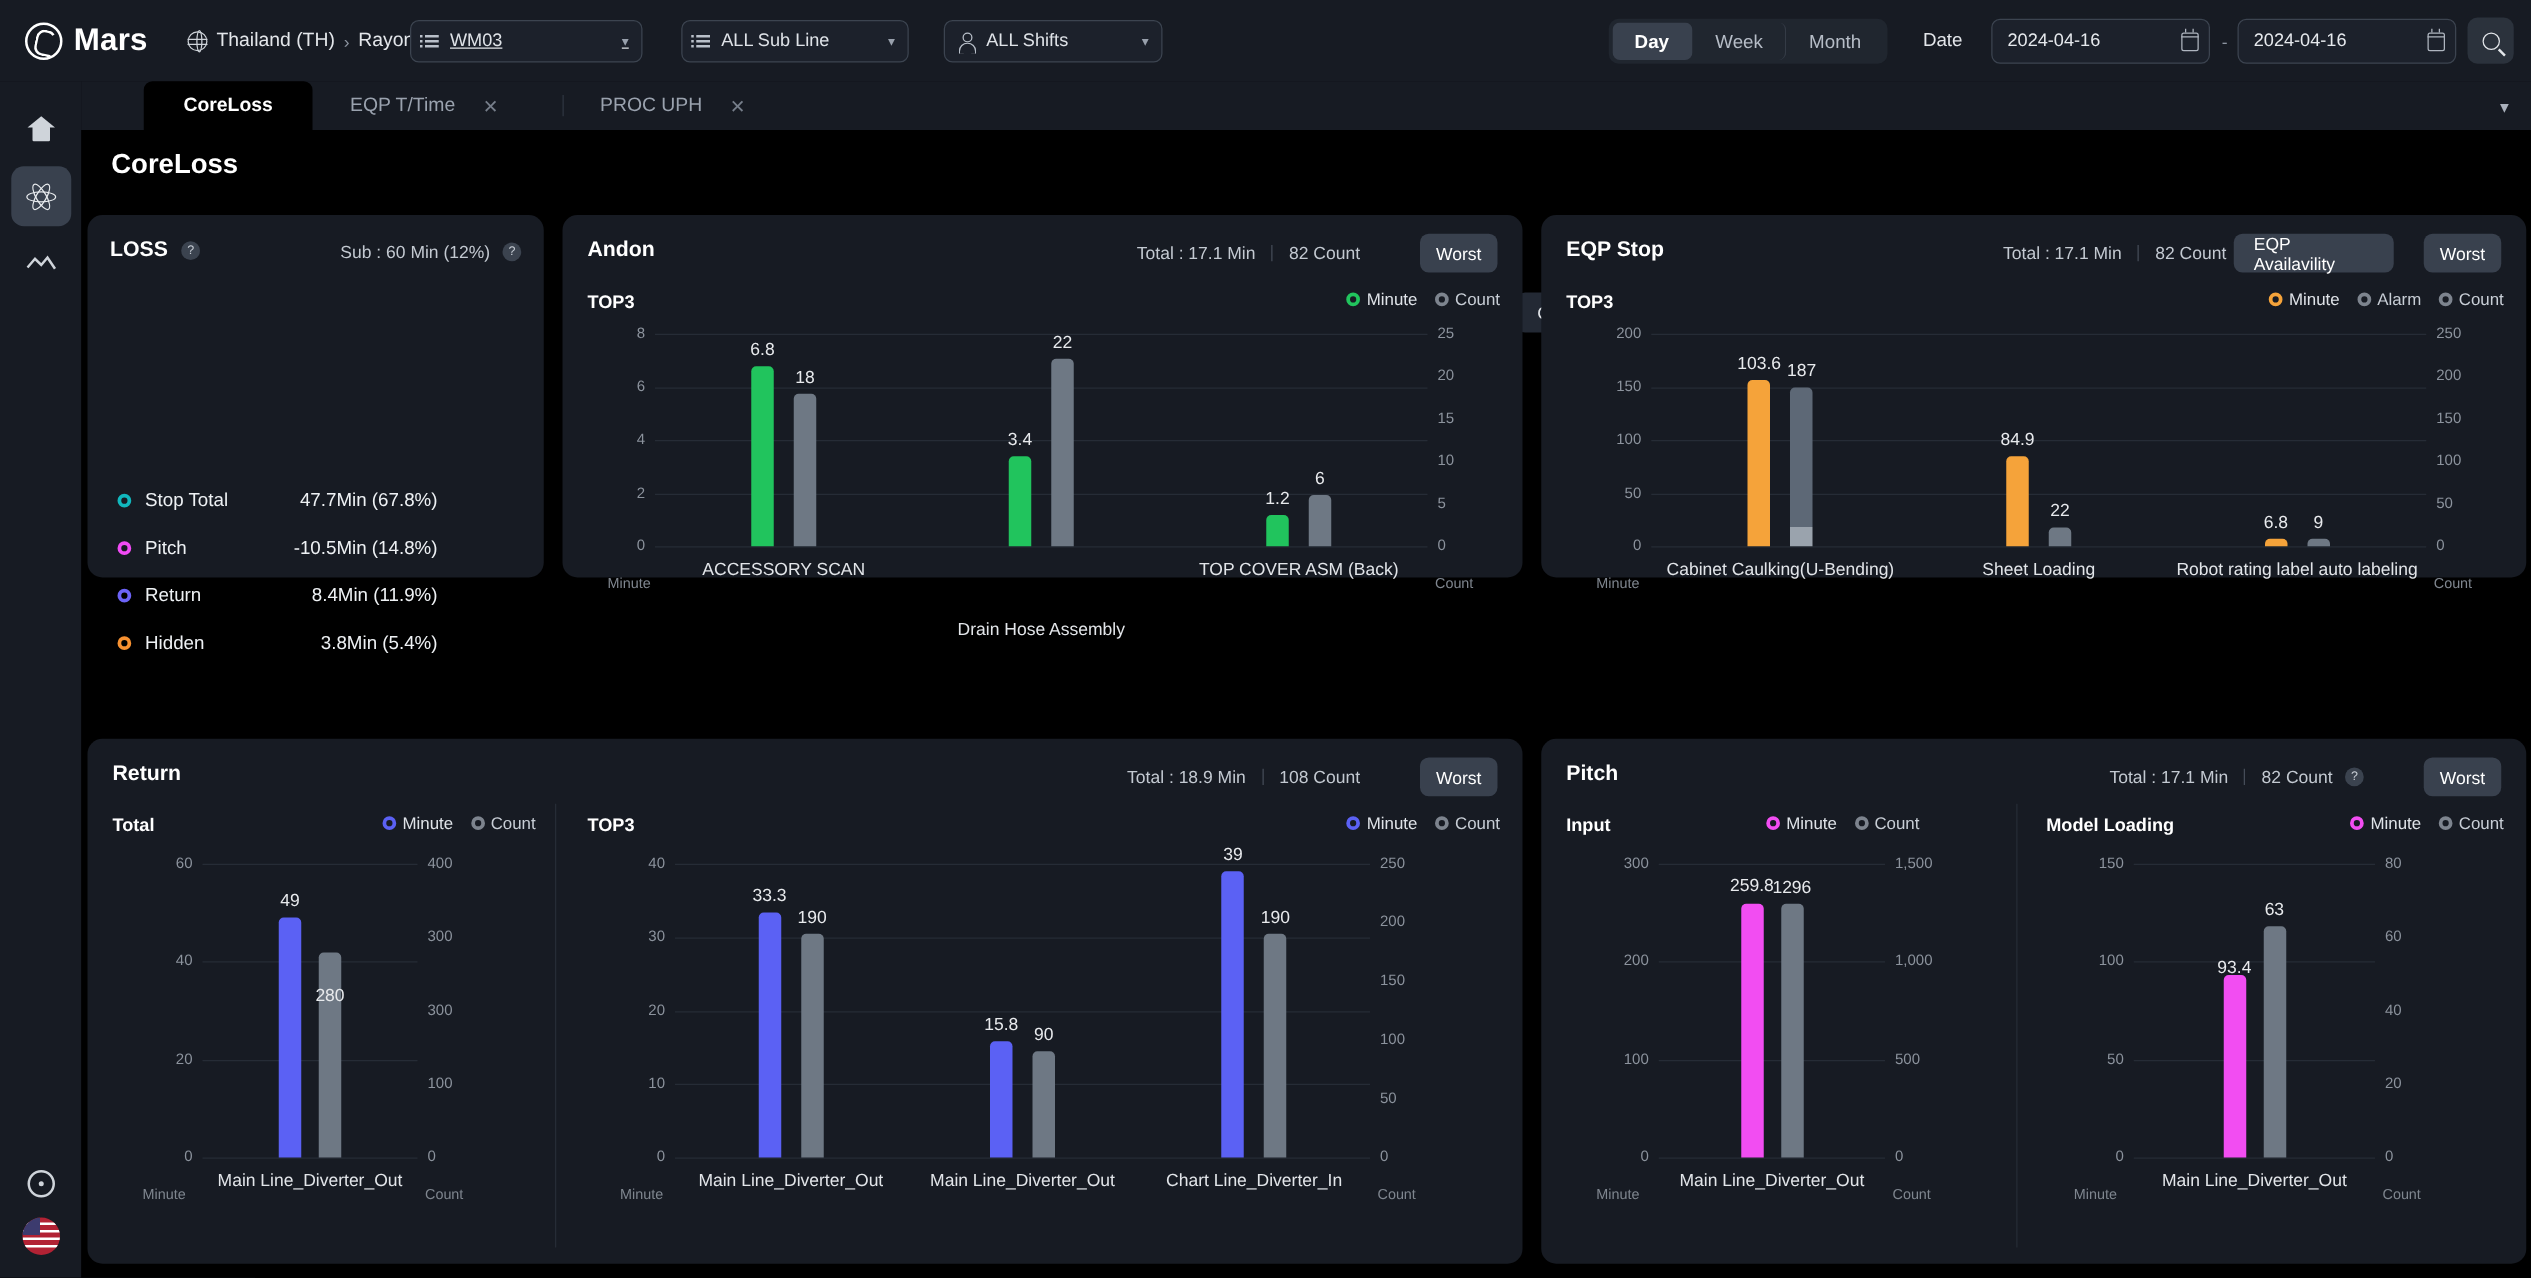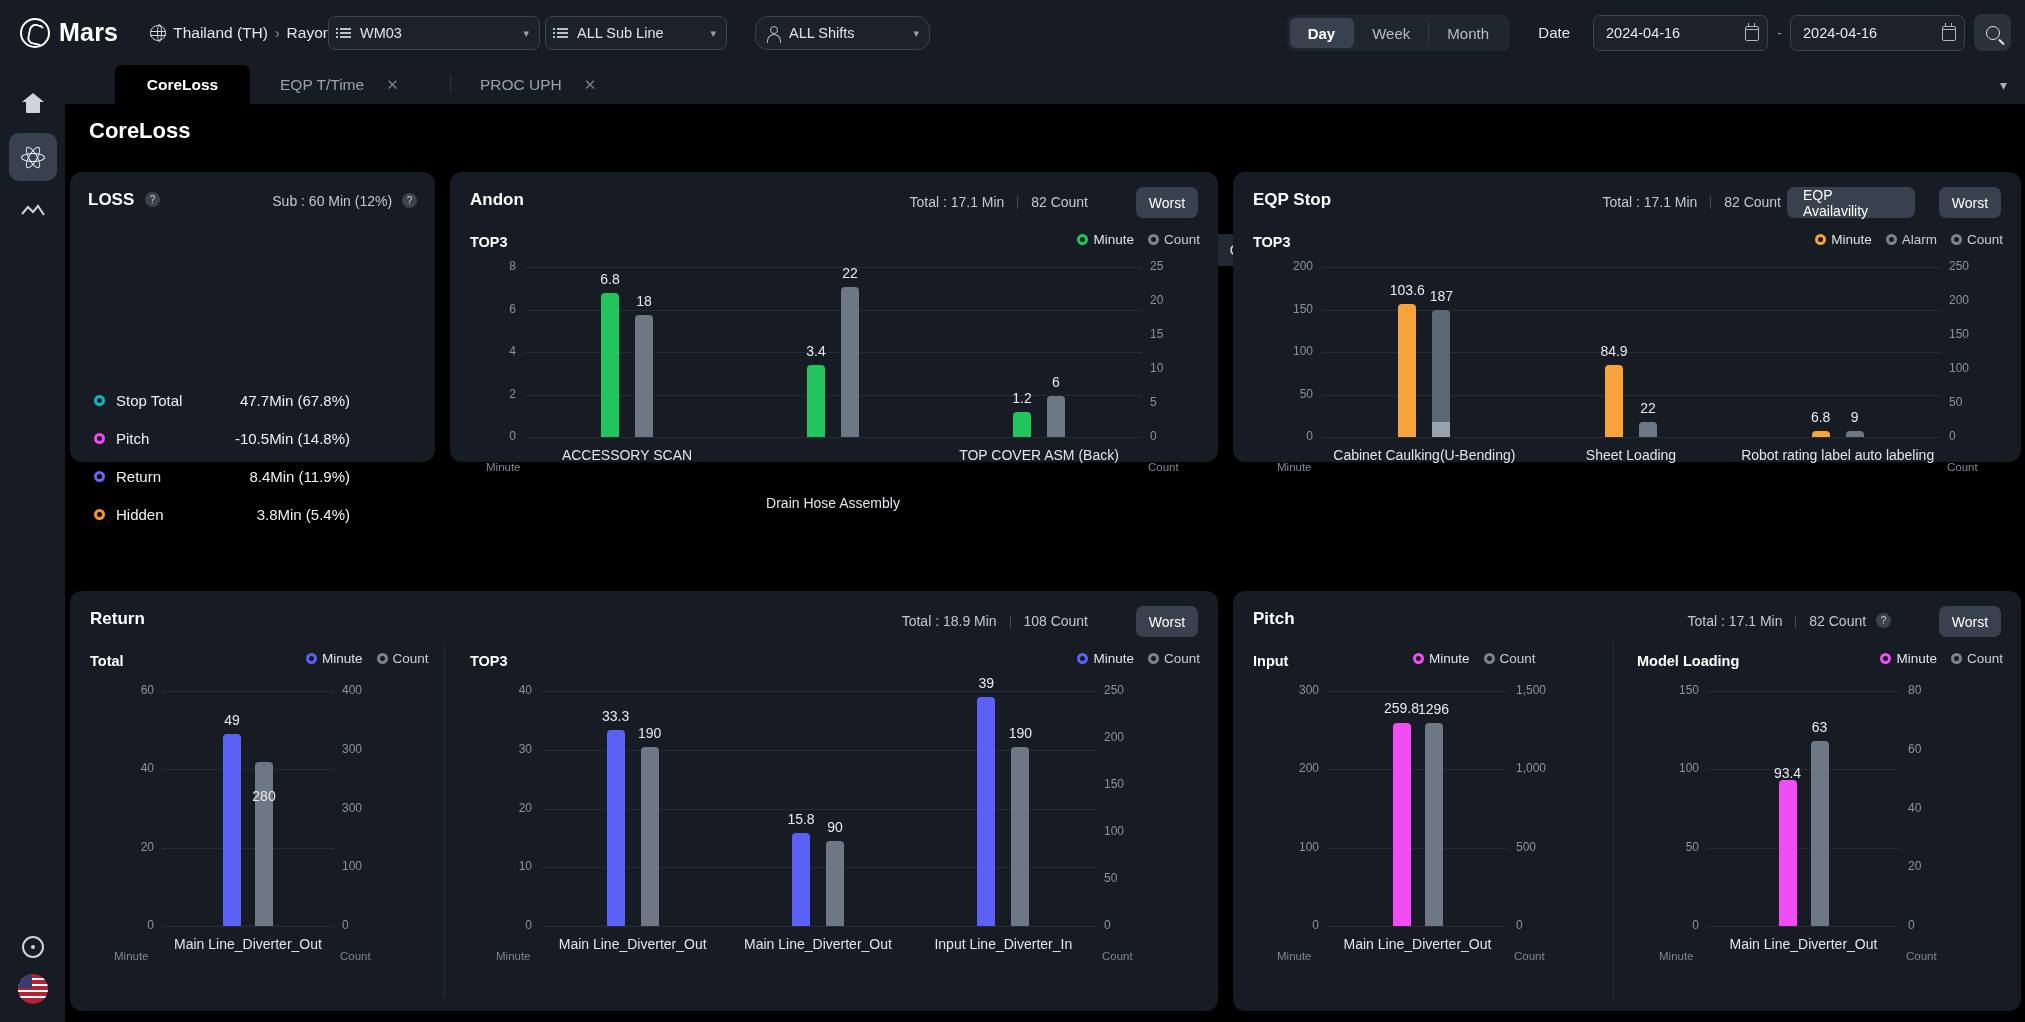--- a/index.html
+++ b/index.html
@@ -57,23 +57,23 @@
   .selectbox .caret {
     margin-left: auto; color: #98a0ac; font-size: 11px; padding-left: 14px;
   }
   .sb-icon { display:flex; flex-direction:column; gap:2.5px; margin-right: 9px; }
   .sb-icon i { display:block; width: 11px; height: 1.7px; background:#b9c0ca; position: relative; }
   .sb-icon i::before { content:""; position:absolute; left:-4px; top:0; width:1.8px; height:1.7px; background:#b9c0ca; }
   .person-icon { width:13px; height:15px; margin-right: 9px; position: relative; flex:none;}
   .person-icon::before { content:""; position:absolute; left:3.4px; top:0; width:6px; height:6px; border:1.6px solid #b9c0ca; border-radius:50%; }
   .person-icon::after { content:""; position:absolute; left:0.4px; top:8px; width:12px; height:8px; border:1.6px solid #b9c0ca; border-bottom:none; border-radius:7px 7px 0 0; }
 
-  #sel-wm03 { position:absolute; left: 328px; top: 16px; width: 212px; }
+  #sel-wm03 { position:absolute; left: 328px; top: 16px; width: 186px; text-decoration: underline; }
   #sel-subline { position:absolute; left: 545px; top: 16px; width: 182px; }
-  #sel-shifts { position:absolute; left: 755px; top: 16px; width: 175px; border-radius: 13px; }
+  #sel-shifts { position:absolute; left: 755px; top: 16px; width: 175px; }
 
   .period-group {
     position: absolute; right: 515px; top: 15px;
     height: 36px; background: #20262f; border-radius: 8px;
     display: flex; align-items: center; padding: 3px;
   }
   .period-btn {
     height: 30px; padding: 0 18px; border-radius: 6px;
     display:flex; align-items:center; font-size: 15px; color: #b6bdc7;
     border-right: 1px solid #343b46;
@@ -555,21 +555,21 @@
         <div class="cat-lbl" style="left: 26px; width: 213.333px; top: 245px;">Main Line_Diverter_Out</div>
         <div class="bar" style="left: 292px; width: 18px; height: 92.825px; bottom: 0px; background: rgb(91, 97, 244);"></div>
         <div class="bar" style="left: 326px; width: 18px; height: 84.6px; bottom: 0px; background: rgb(110, 120, 132);"></div>
         <div class="bar-lbl" style="left: 271px; width: 60px; top: 120.175px;">15.8</div>
         <div class="bar-lbl" style="left: 305px; width: 60px; top: 128.4px;">90</div>
         <div class="cat-lbl" style="left: 211.333px; width: 213.333px; top: 245px;">Main Line_Diverter_Out</div>
         <div class="bar" style="left: 477.333px; width: 18px; height: 229.125px; bottom: 0px; background: rgb(91, 97, 244);"></div>
         <div class="bar" style="left: 511.333px; width: 18px; height: 178.6px; bottom: 0px; background: rgb(110, 120, 132);"></div>
         <div class="bar-lbl" style="left: 456.333px; width: 60px; top: -16.125px;">39</div>
         <div class="bar-lbl" style="left: 490.333px; width: 60px; top: 34.4px;">190</div>
-        <div class="cat-lbl" style="left: 396.667px; width: 213.333px; top: 245px;">Input Line_Diverter_In</div>
+        <div class="cat-lbl" style="left: 396.667px; width: 213.333px; top: 245px;">Chart Line_Diverter_In</div>
       </div>
   </div>
 
   <div class="card" style="left:1168px;top:487px;width:788px;height:420px">
     <div class="card-title" style="left:20px;top:18px">Pitch</div>
     <div class="card-meta" style="right:130px;top:22px">
       <span>Total : 17.1 Min</span>
       <span class="meta-div"></span>
       <span>82 Count</span>
       <span class="qmark">?</span>

